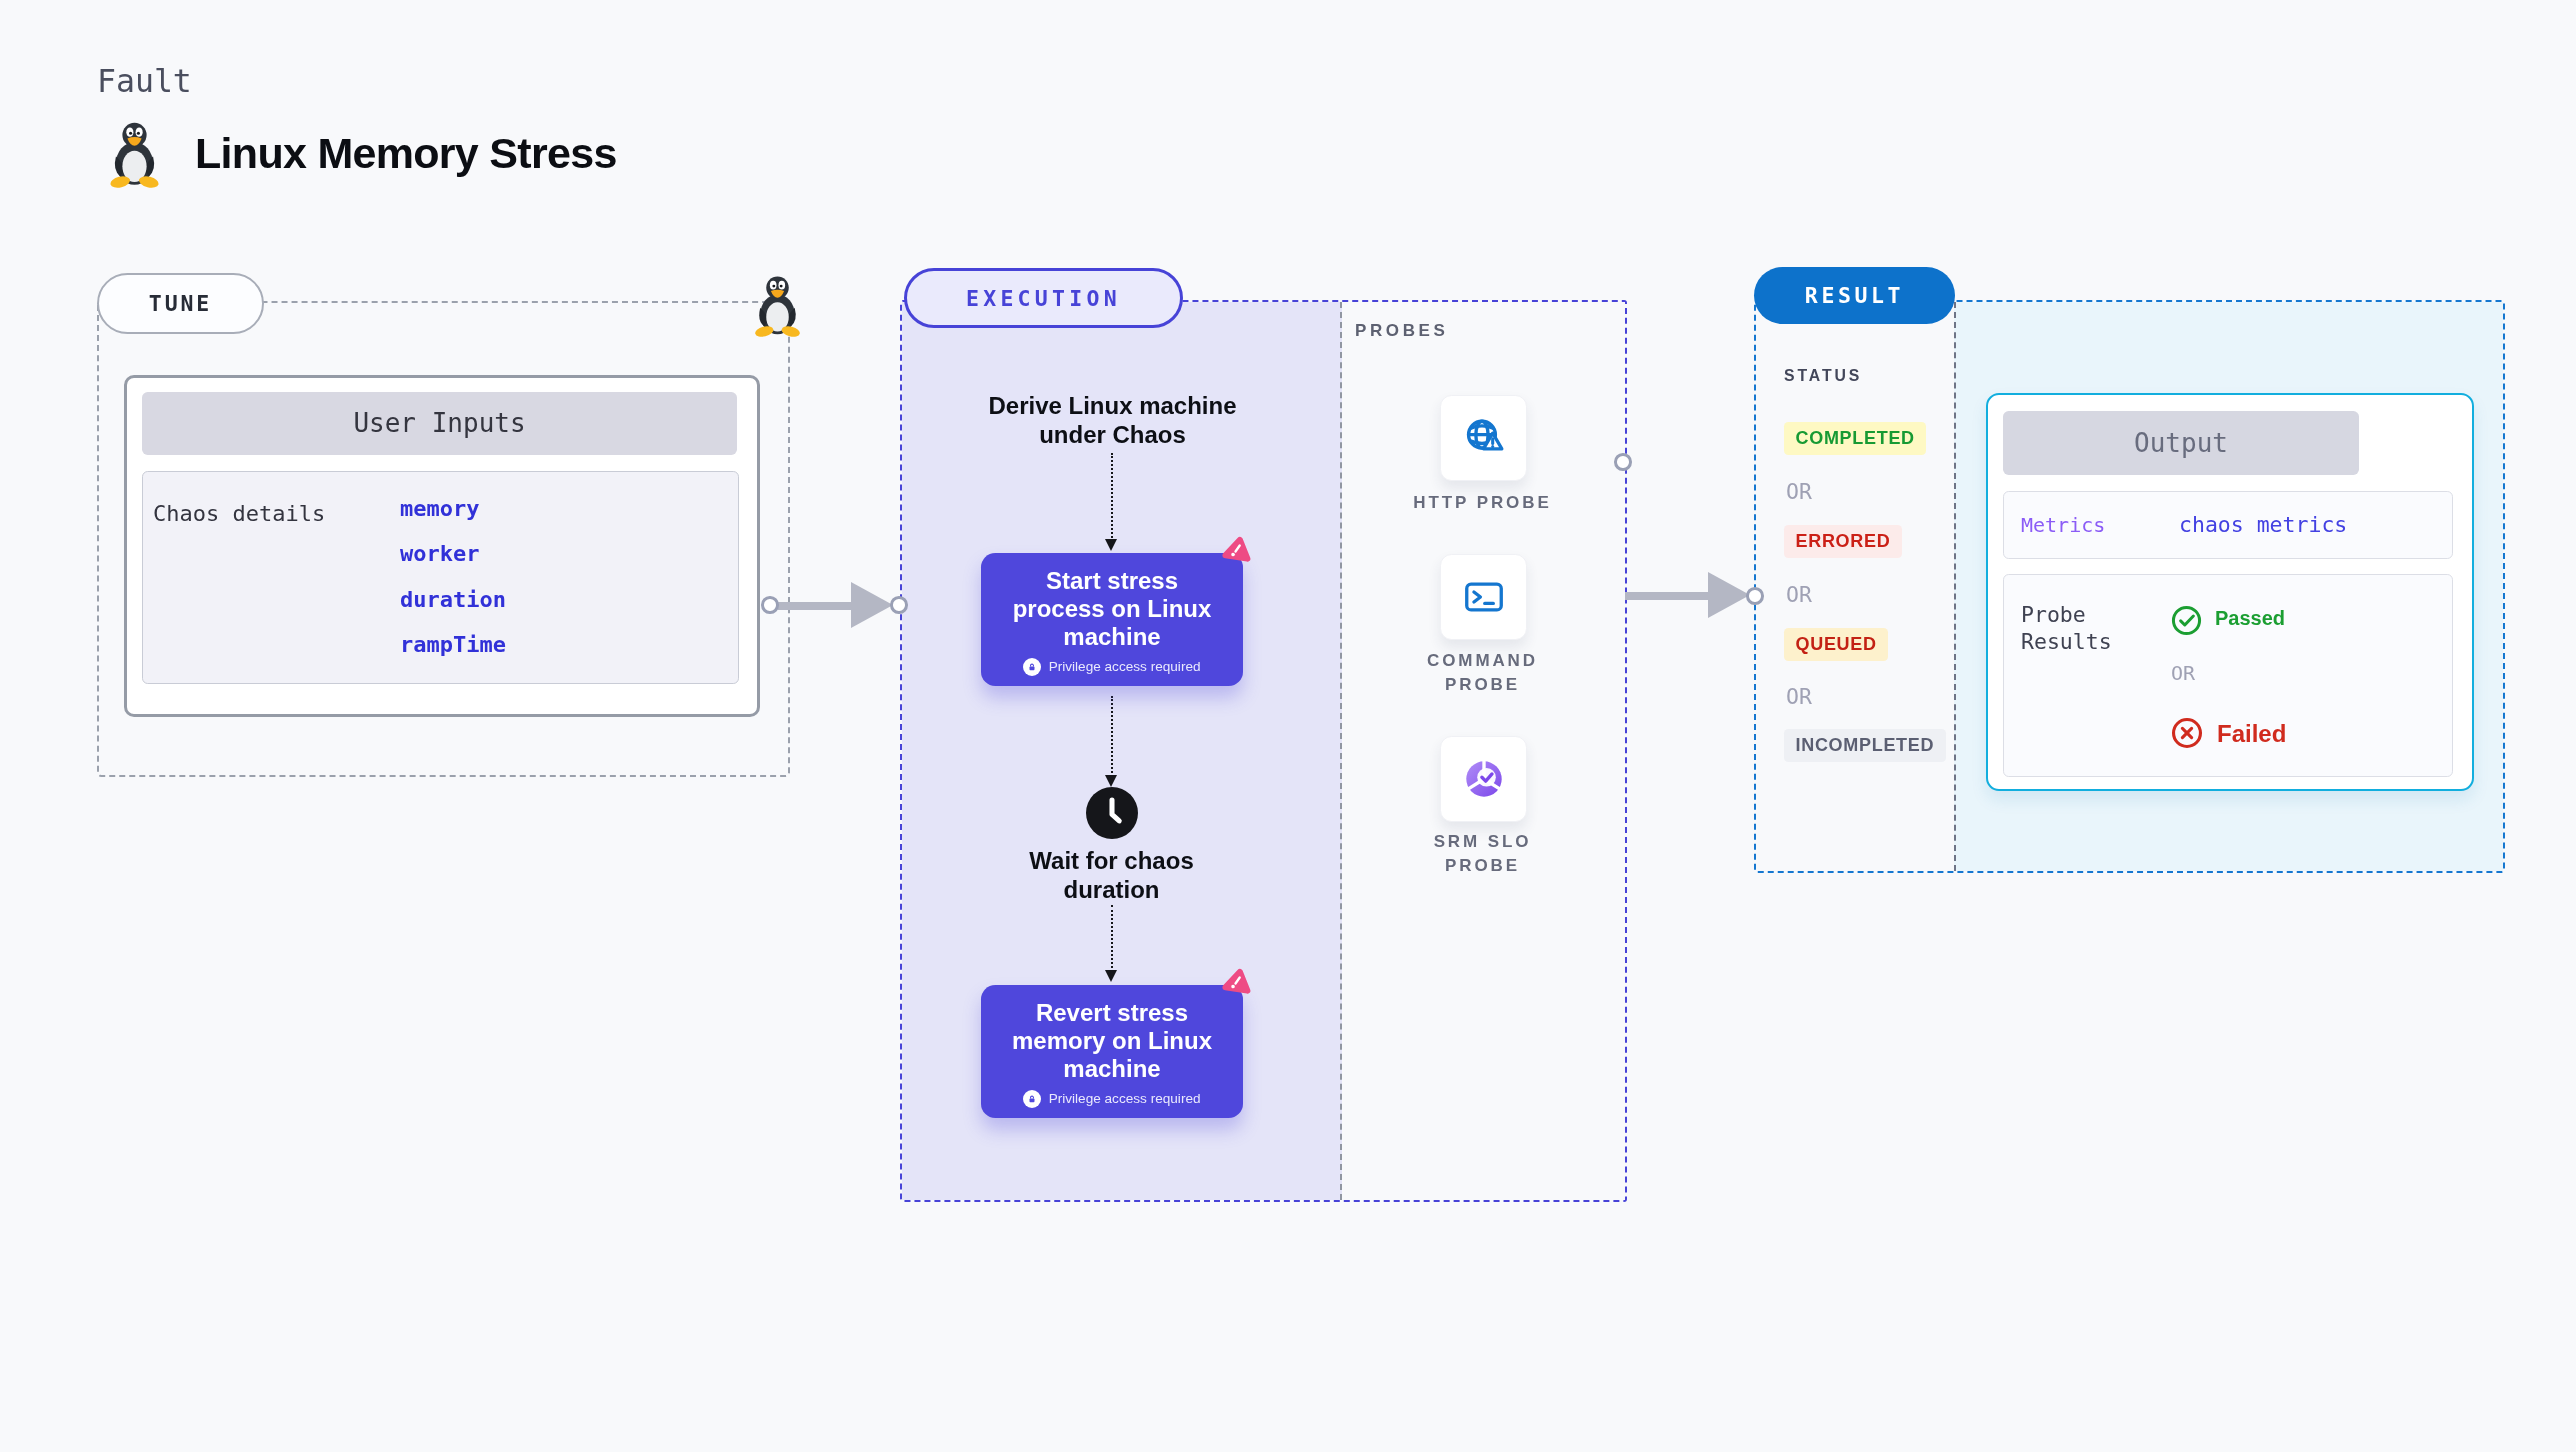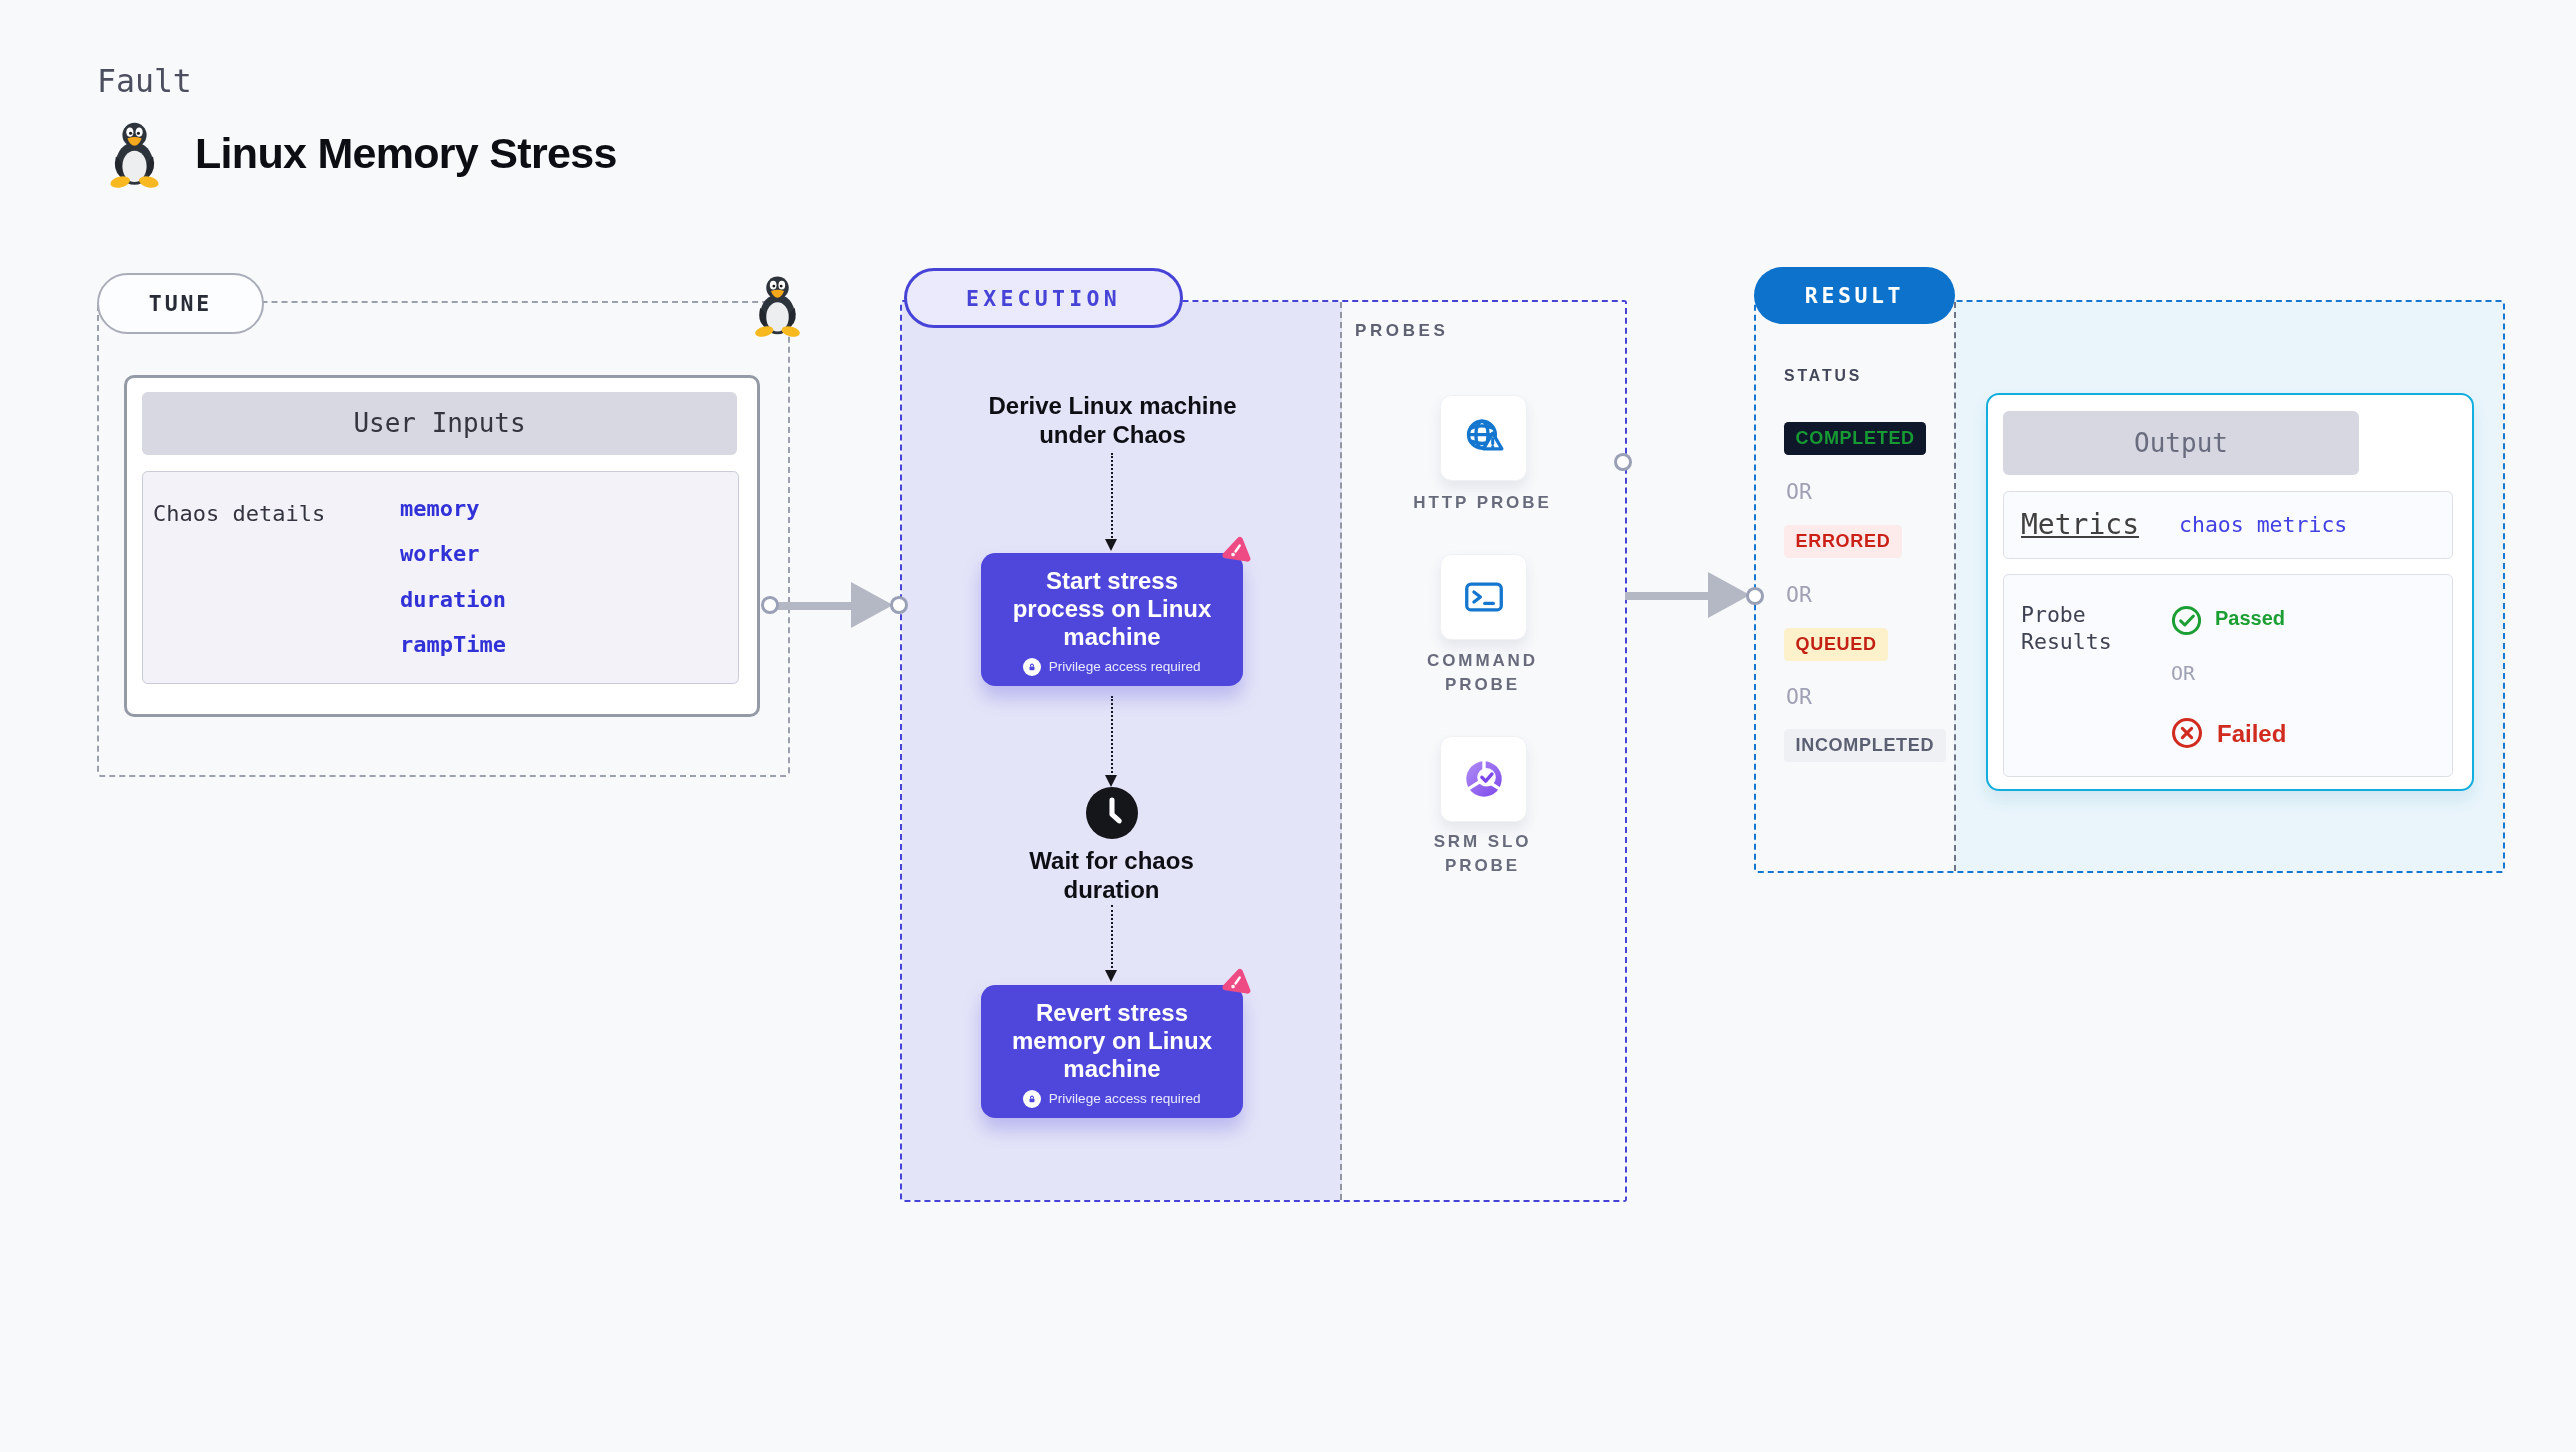--- a/index.html
+++ b/index.html
@@ -65,34 +65,34 @@
          box-shadow:0 7.2px 13px rgba(40,50,90,.09);display:flex;align-items:center;justify-content:center;}
   .plabel{left:1411px;width:143px;text-align:center;font-size:17px;font-weight:700;letter-spacing:2.9px;
           line-height:24px;color:#676b7c;}
 
   
   .result-box{left:1754px;top:300px;width:747px;height:569px;border:2.9px dashed #1577d0;border-radius:2.9px;}
   .result-right{position:absolute;left:198px;top:0;bottom:0;right:0;background:#e9f5fb;border-left:2.1px dashed #6e7486;}
   .status-label{left:1784px;top:367px;font-size:15.8px;font-weight:700;letter-spacing:2.9px;color:#43475a;}
   .badge{left:1784px;height:33px;line-height:33px;padding:0 11.5px;border-radius:4.3px;
          font-size:18px;font-weight:700;letter-spacing:0.7px;}
-  .b-green{background:#0f172a;color:#179a33;}
+  .b-green{background:#fef9c3;color:#179a33;}
   .b-red{background:#fcebea;color:#cb2017;}
   .b-amber{background:#fdf1cc;color:#c32114;}
   .b-gray{background:#eef0f4;color:#5b5f72;}
   .ortext{left:1786px;font-size:21.5px;color:#9fa1b4;}
 
   .out-card{left:1986px;top:393px;width:484px;height:394px;background:#fff;border:2.9px solid #12aede;
             border-radius:13px;box-shadow:0 8.6px 15.8px rgba(18,120,180,.10);}
   .out-header{position:absolute;left:15px;top:15.8px;width:356px;height:64px;background:#d6d7e1;border-radius:5.7px;
             text-align:center;line-height:64px;font-size:26px;color:#686c7e;}
   .out-row{position:absolute;left:15px;width:448px;background:#fafbfe;border:1.4px solid #dcdee6;border-radius:5.7px;}
   .row-metrics{top:96px;height:66px;}
   .row-probe{top:179px;height:201px;}
-  .m-label{position:absolute;left:17px;top:0;line-height:66px;font-size:28px;color:#404040;text-decoration:underline;}
+  .m-label{position:absolute;left:17px;top:0;line-height:66px;font-size:20px;color:#8b5cf6;}
   .m-value{position:absolute;left:175px;top:0;line-height:66px;font-size:21.5px;color:#4341e2;}
   .pr-label{position:absolute;left:17px;top:26px;width:129px;font-size:21.5px;line-height:27px;color:#3f4252;}
   .passed-txt{position:absolute;left:211px;top:31.5px;font-size:20px;font-weight:700;color:#1b9e32;}
   .failed-txt{position:absolute;left:213px;top:145px;font-size:24px;font-weight:700;color:#d02b1e;}
   .or-small{position:absolute;left:167px;top:86px;font-size:20px;color:#9fa1b4;}
 </style>
 </head>
 <body>
 
 <div id="canvas">

